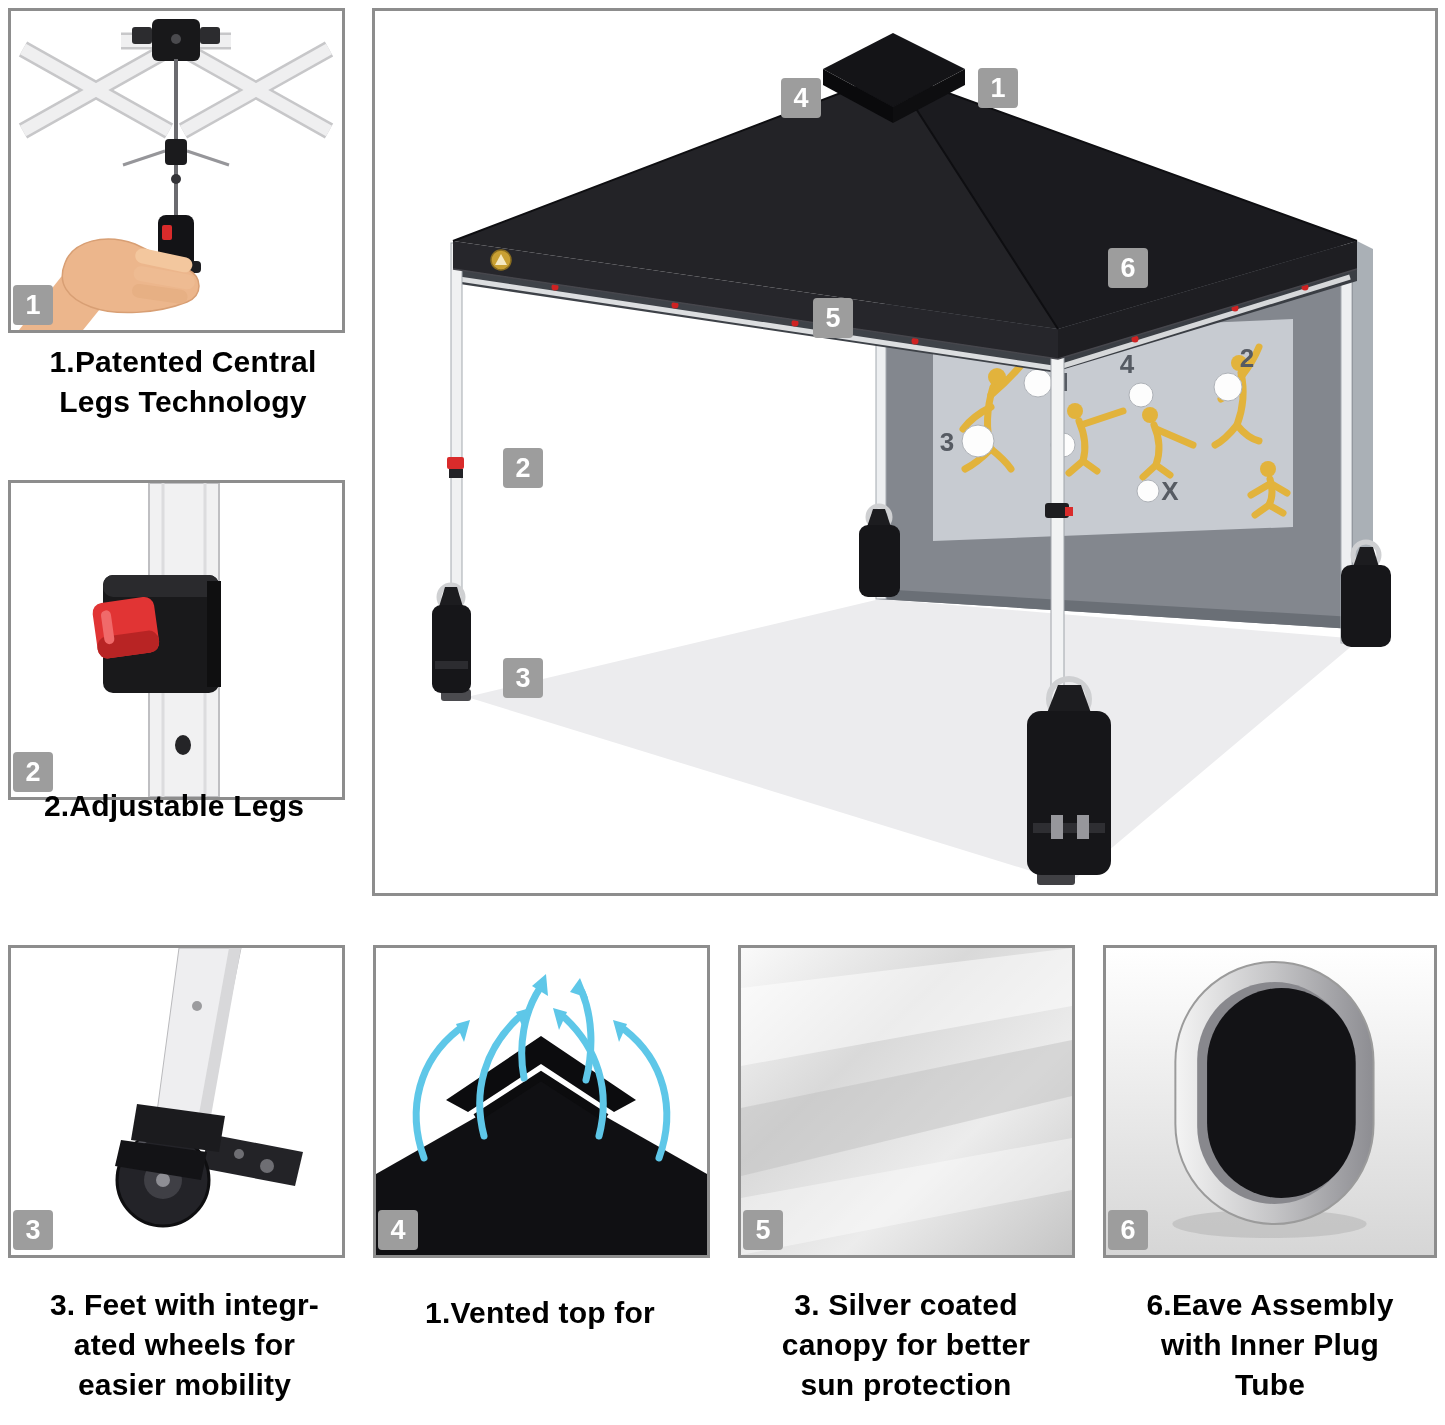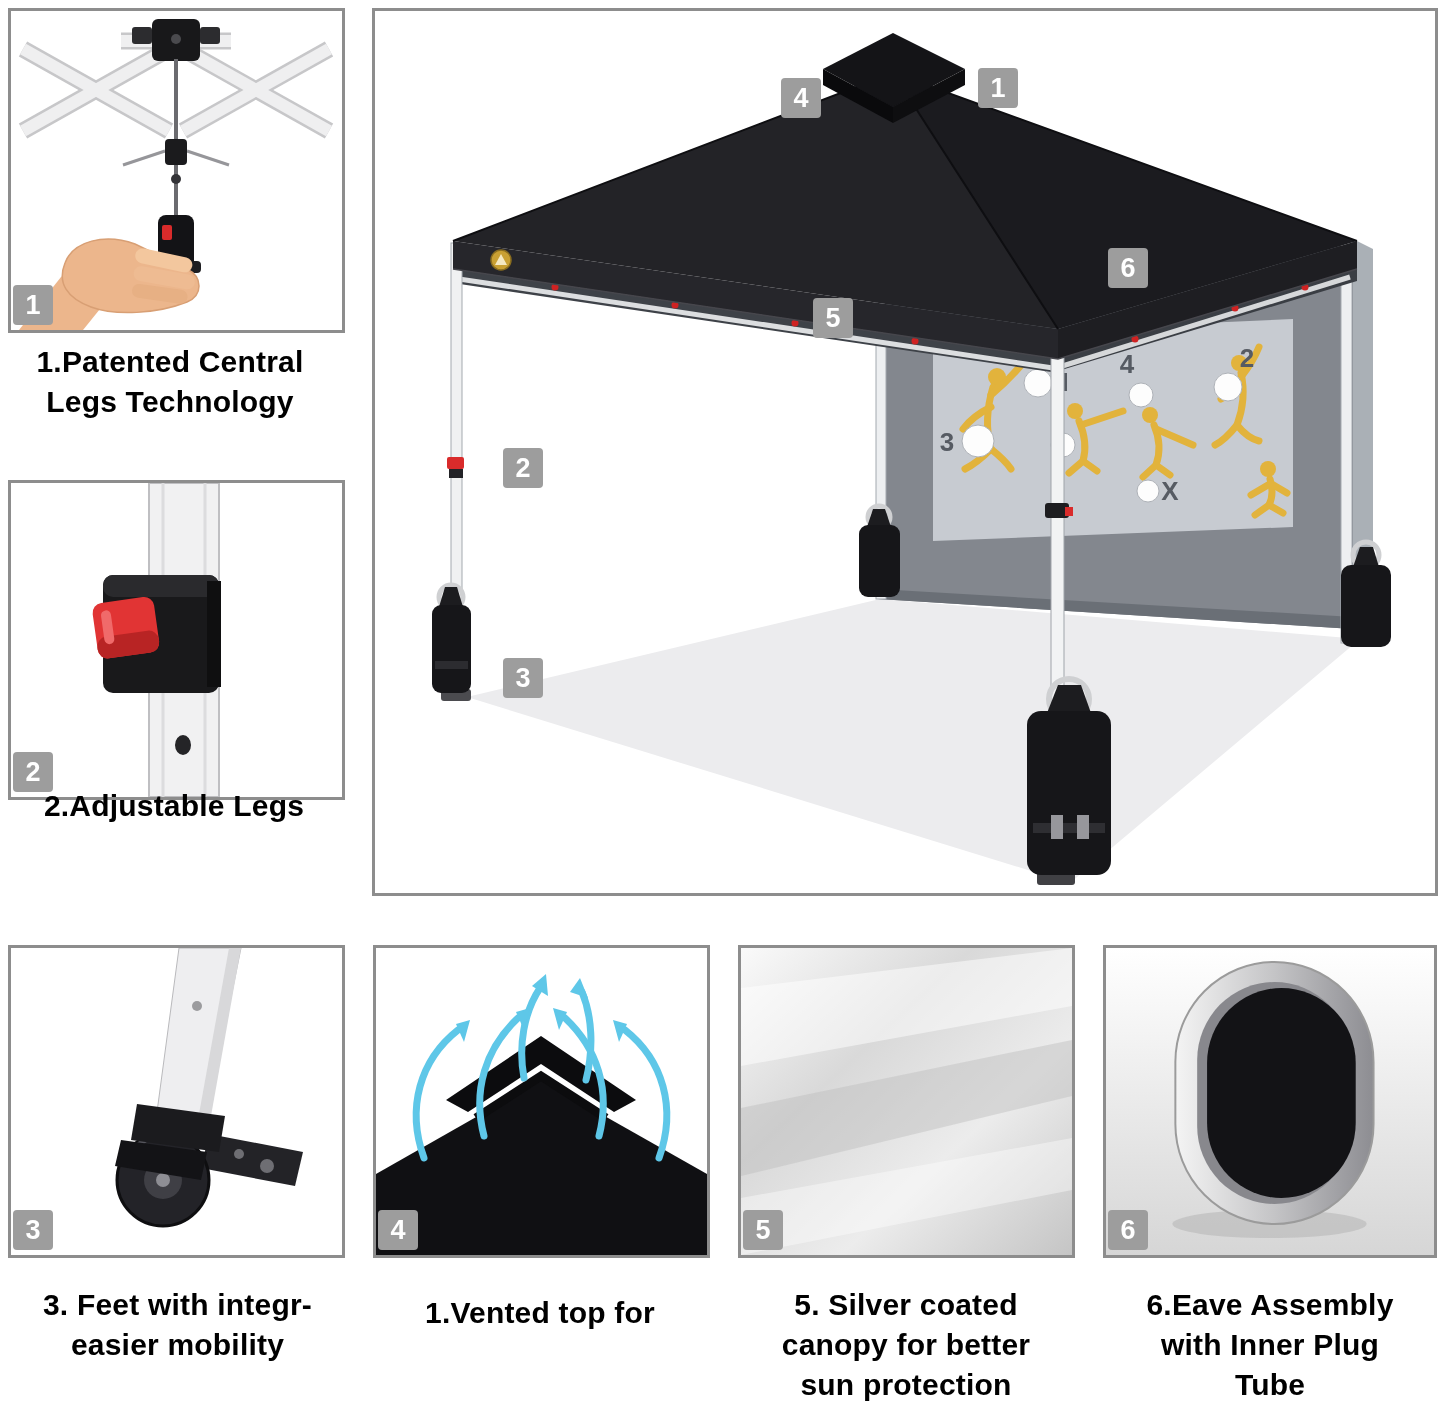--- a/index.html
+++ b/index.html
@@ -58,21 +58,21 @@
       <g>
         <path d="M8,319 L50,266 C60,256 78,255 90,263 L106,277 L72,319 Z" fill="#ecb68c"></path>
         <path d="M54,252 C62,230 94,222 124,233 L176,258 C192,266 192,284 176,291 C146,303 104,305 80,296 C56,287 46,272 54,252 Z" fill="#ecb68c" stroke="#d89f74" stroke-width="1.5"></path>
         <rect x="126" y="236" width="58" height="15" rx="7.5" fill="#f3c79e" transform="rotate(12 126 236)"></rect>
         <rect x="124" y="254" width="62" height="15" rx="7.5" fill="#eebb92" transform="rotate(10 124 254)"></rect>
         <rect x="122" y="272" width="56" height="14" rx="7" fill="#e7b084" transform="rotate(8 122 272)"></rect>
       </g>
     </svg>
     <div class="badge corner">1</div>
   </div>
-  <div class="caption" style="left:0;top:342px;width:340px;">
+  <div class="caption" style="left:13px;top:342px;width:340px;">
     <div>1.Patented Central</div>
     <div>Legs Technology</div>
   </div>
 
   <div class="frame" style="left:8px;top:480px;width:337px;height:320px;">
     <svg class="art" viewBox="0 0 331 314" preserveAspectRatio="none">
       <g>
         <rect x="138" y="0" width="70" height="314" fill="#f1f1f2" stroke="#bfbfc2" stroke-width="2"></rect>
         <path d="M152,0 V314 M194,0 V314" stroke="#dcdcde" stroke-width="3"></path>
         <ellipse cx="172" cy="262" rx="8" ry="10" fill="#242427"></ellipse>
@@ -320,29 +320,30 @@
       </defs>
       <rect width="331" height="307" fill="url(#bgGrad)"></rect>
       <ellipse cx="165" cy="276" rx="98" ry="14" fill="#b5b5b5" opacity="0.55"></ellipse>
       <rect x="70" y="14" width="200" height="262" rx="100" fill="url(#metalGrad)" stroke="#9b9b9b" stroke-width="2"></rect>
       <rect x="92" y="34" width="156" height="222" rx="78" fill="#88888d"></rect>
       <rect x="102" y="40" width="150" height="210" rx="75" fill="#131316"></rect>
     </svg>
     <div class="badge corner">6</div>
   </div>
 
-  <div class="caption" style="left:1px;top:1285px;width:353px;">
+  <div class="caption" style="left:8px;top:1285px;width:353px;">
     <div>3. Feet with integr-</div>
+    <div>ated wheels for</div>
     <div>easier mobility</div>
   </div>
   <div class="caption" style="left:360px;top:1293px;width:360px;">
     <div>1.Vented top for</div>
   </div>
   <div class="caption" style="left:726px;top:1285px;width:360px;">
-    <div>5. Silver coated</div>
+    <div>3. Silver coated</div>
     <div>canopy for better</div>
     <div>sun protection</div>
   </div>
   <div class="caption" style="left:1092px;top:1285px;width:356px;">
     <div>6.Eave Assembly</div>
     <div>with Inner Plug</div>
     <div>Tube</div>
   </div>
 
 </div>

